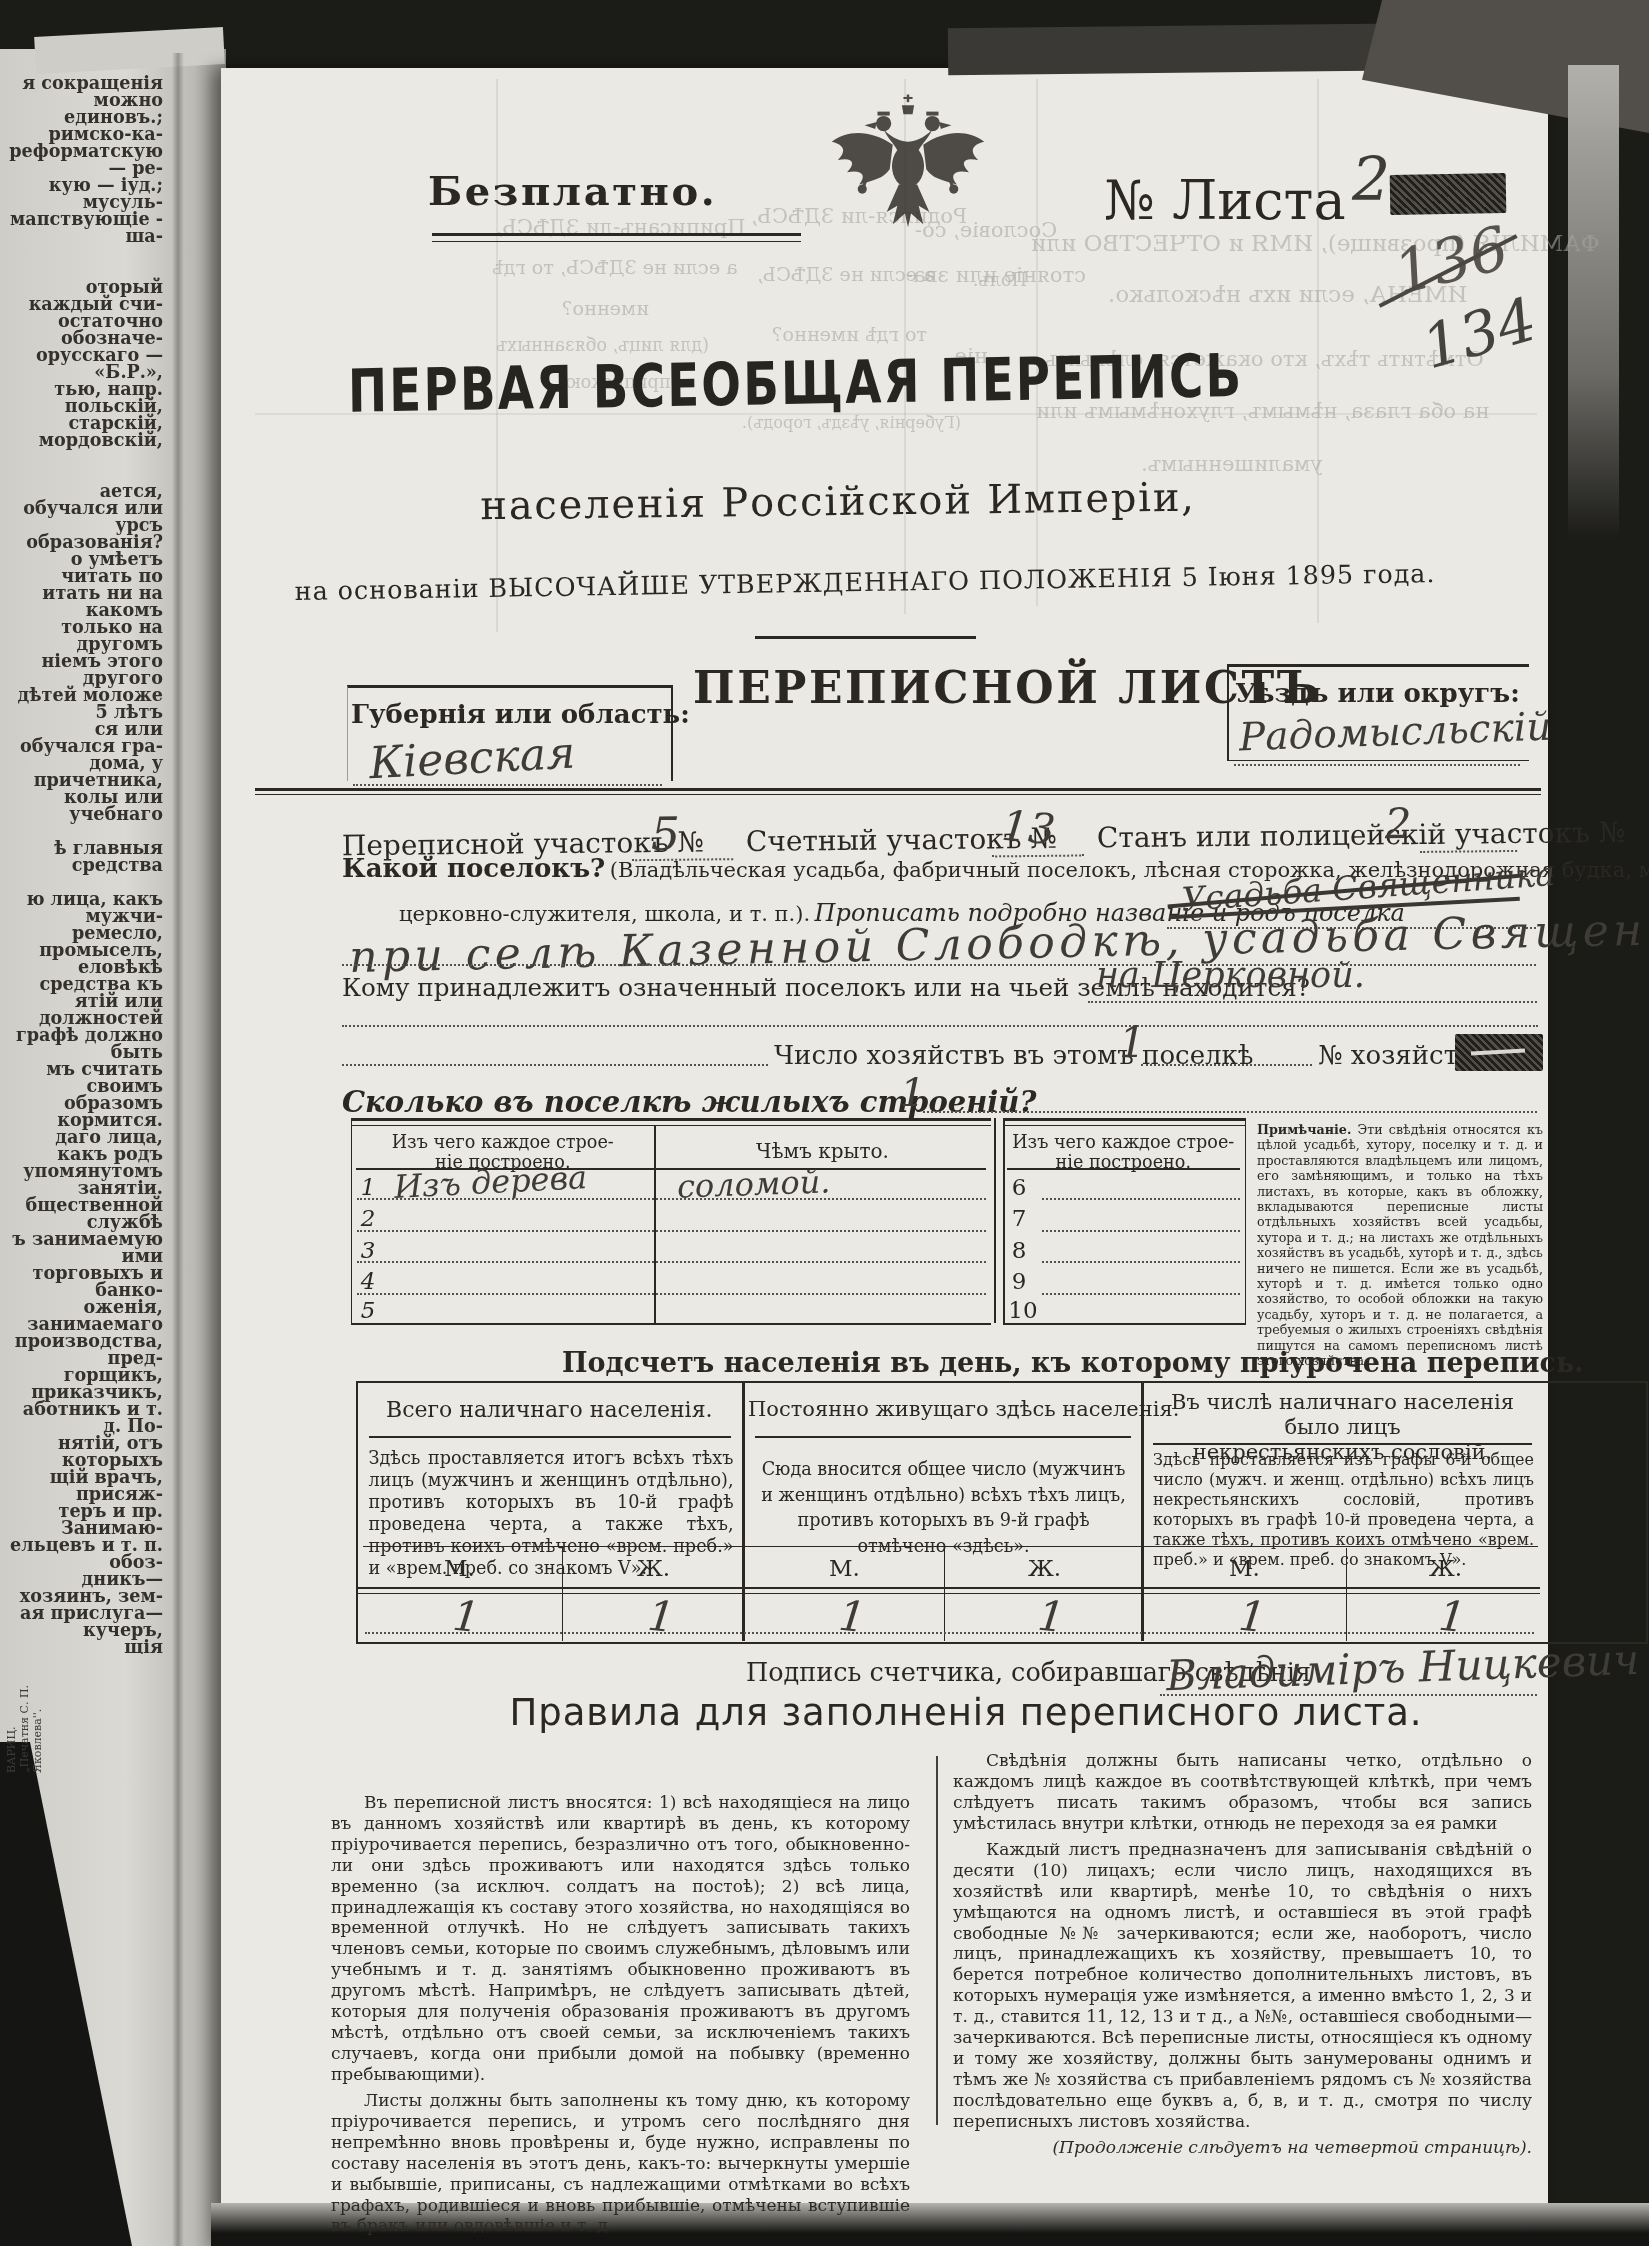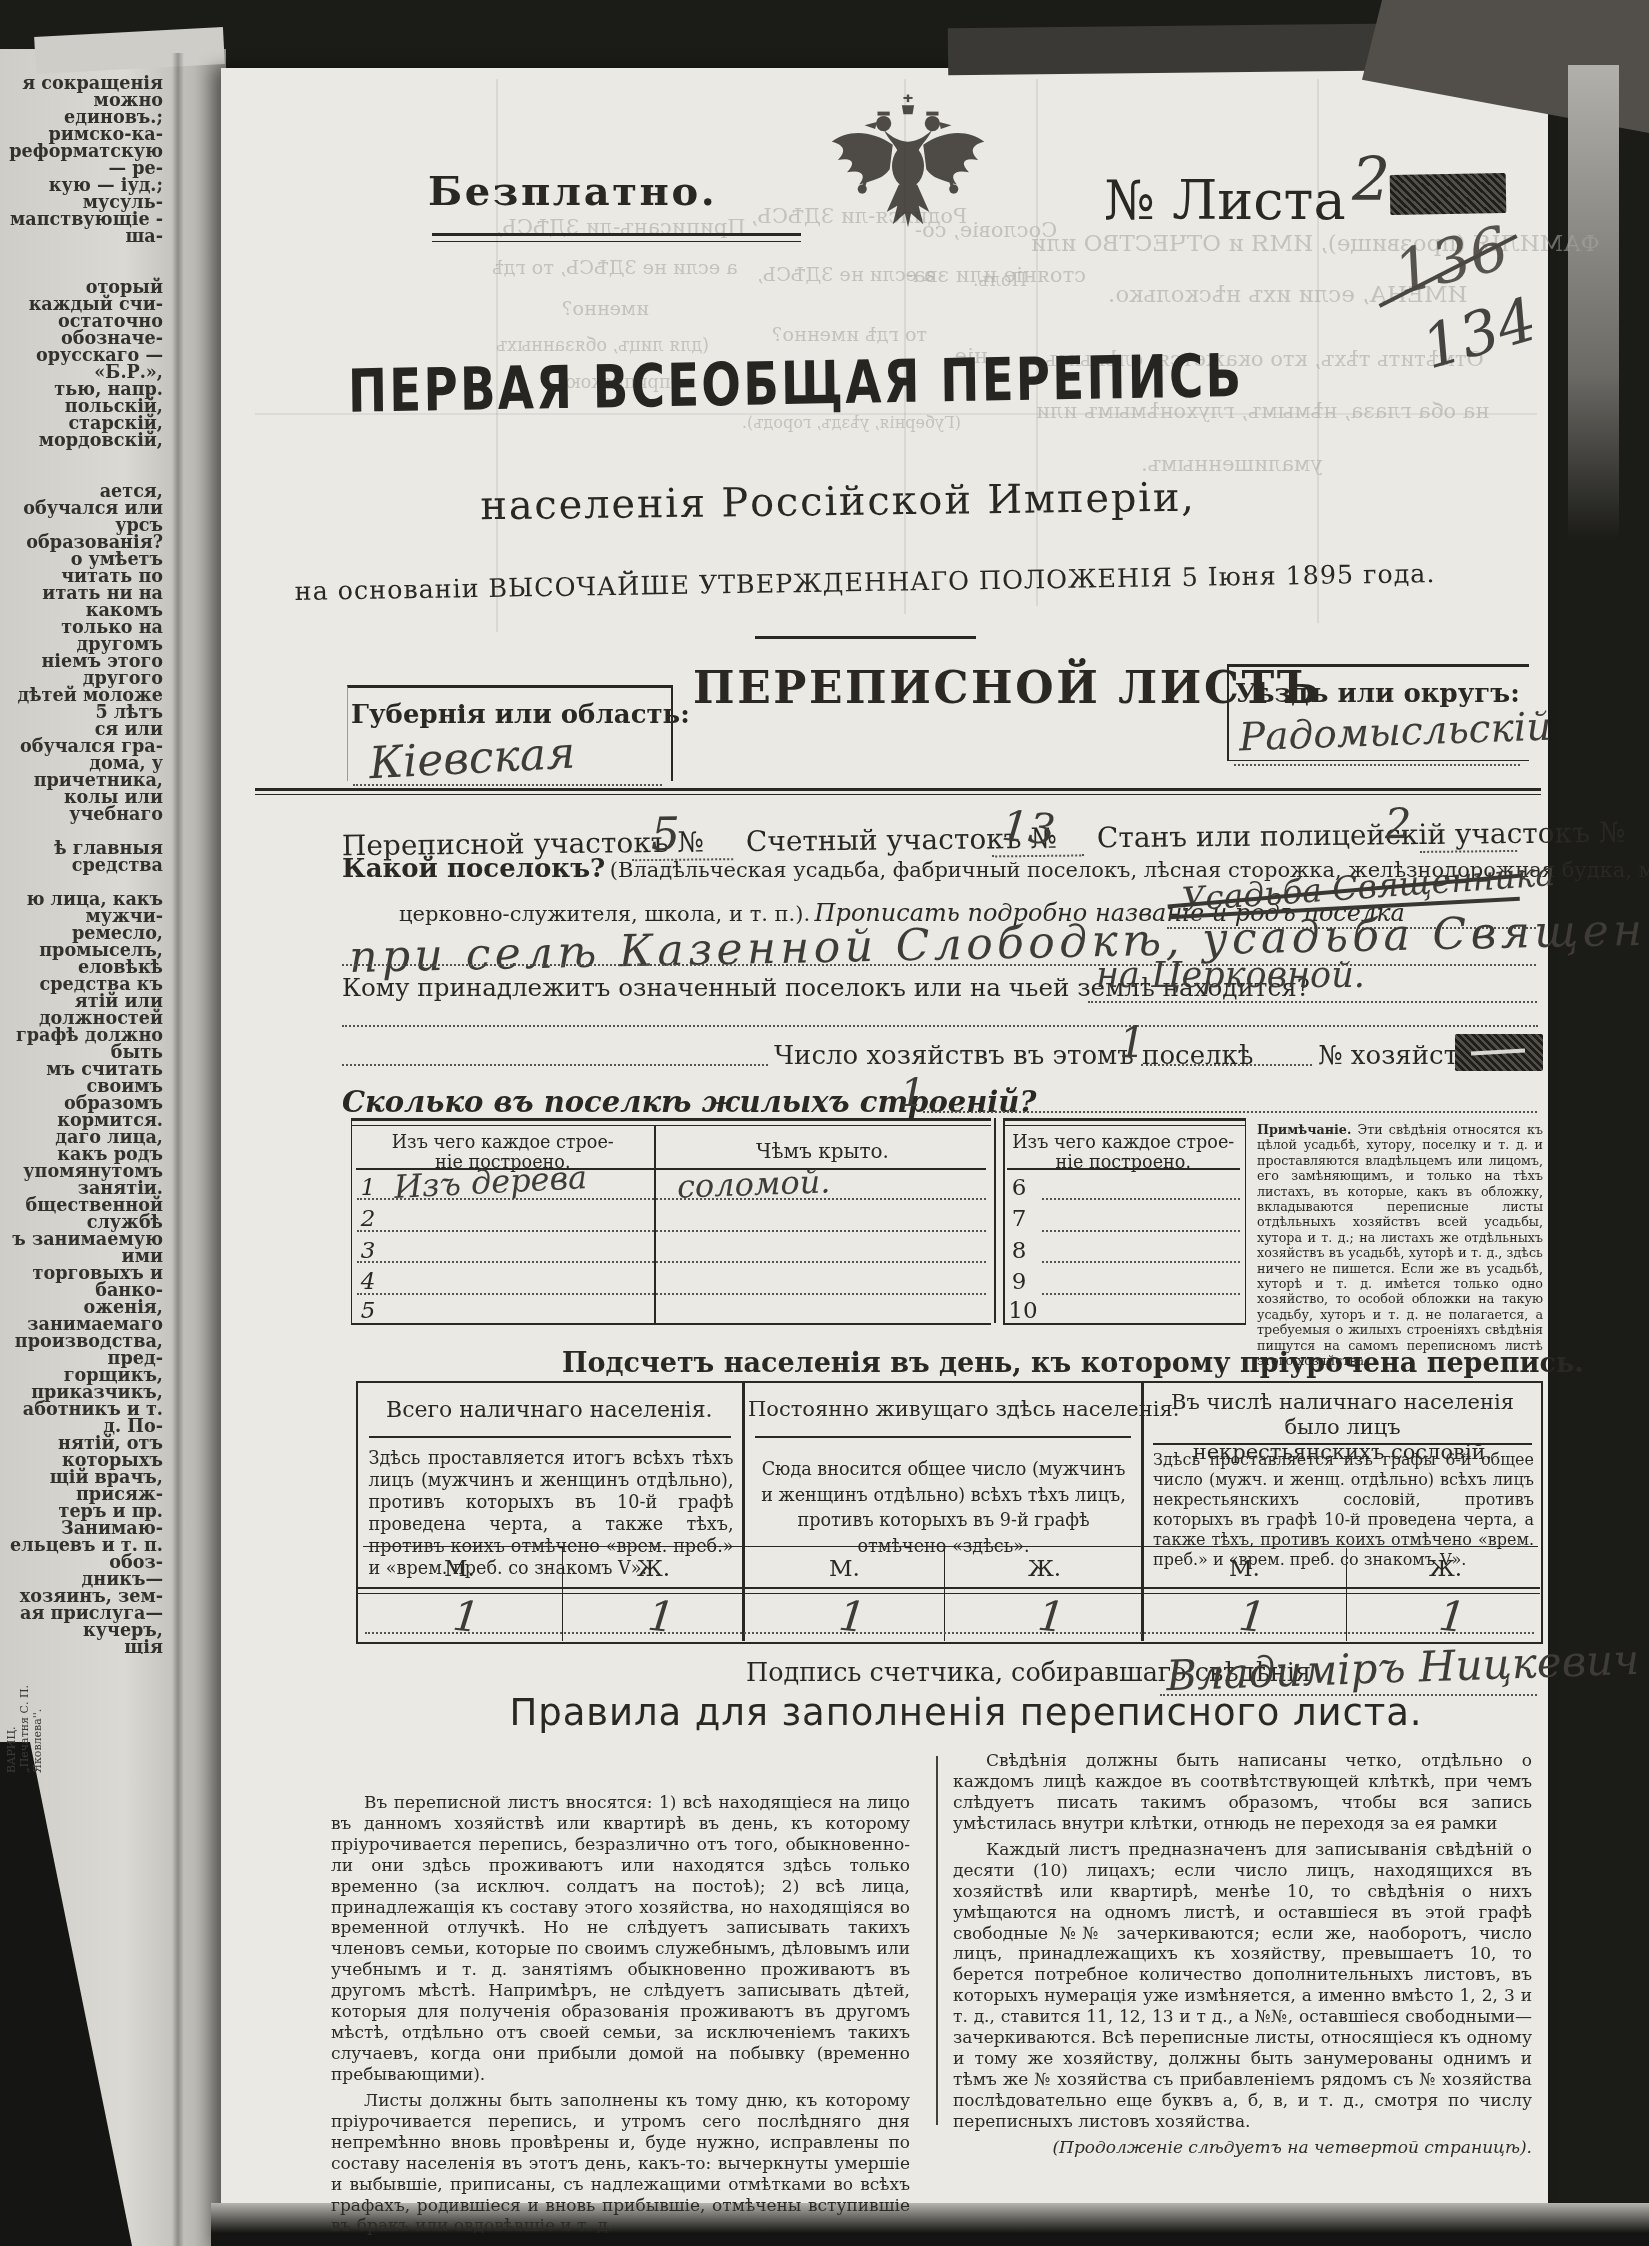--- a/index.html
+++ b/index.html
@@ -301,21 +301,21 @@
     <div class="abs dot" style="left:39px;top:172px;width:198px;"></div>
   </div>
 
   <div class="abs t" style="left:1257px;top:1122px;width:286px;font-size:12.7px;line-height:15.4px;text-align:justify;">
     <span class="b">Примѣчаніе.</span>
     <span>Эти свѣдѣнія относятся къ цѣлой усадьбѣ, хутору, поселку и т. д. и проставляются владѣльцемъ или лицомъ, его замѣняющимъ, и только на тѣхъ листахъ, въ которые, какъ въ обложку, вкладываются переписные листы отдѣльныхъ хозяйствъ всей усадьбы, хутора и т. д.; на листахъ же отдѣльныхъ хозяйствъ въ усадьбѣ, хуторѣ и т. д., здѣсь ничего не пишется. Если же въ усадьбѣ, хуторѣ и т. д. имѣется только одно хозяйство, то особой обложки на такую усадьбу, хуторъ и т. д. не полагается, а требуемыя о жилыхъ строеніяхъ свѣдѣнія пишутся на самомъ переписномъ листѣ этого хозяйства.</span>
   </div>
 
   <div class="abs t b ctr nw" style="left:562px;top:1347px;width:816px;font-size:27px;">Подсчетъ населенія въ день, къ которому пріурочена перепись.</div>
 
-  <div class="abs" style="left:356px;top:1381px;width:1187px;height:263px;border:2.6px solid #2b2824;box-sizing:border-box;">
+  <div class="abs" style="left:356px;top:1381px;width:1292px;height:263px;border:2.6px solid #2b2824;box-sizing:border-box;">
     <div class="abs" style="left:384px;top:0;width:2.6px;height:258px;background:#2b2824;"></div>
     <div class="abs" style="left:783px;top:0;width:2.6px;height:258px;background:#2b2824;"></div>
     <div class="abs" style="left:204px;top:165px;width:0.9px;height:93px;background:#2b2824;"></div>
     <div class="abs" style="left:586px;top:165px;width:0.9px;height:93px;background:#2b2824;"></div>
     <div class="abs" style="left:988px;top:165px;width:0.9px;height:93px;background:#2b2824;"></div>
 
     <div class="abs t ctr nw" style="left:5.3px;top:14px;width:372px;font-size:22px;">Всего наличнаго населенія.</div>
     <div class="abs t ctr nw" style="left:390px;top:14px;width:388px;font-size:21px;">Постоянно живущаго здѣсь населенія.</div>
     <div class="abs t ctr pre" style="left:788px;top:7px;width:393px;font-size:21px;line-height:1.2;">Въ числѣ наличнаго населенія было лицъ
 некрестьянскихъ сословій.</div>

